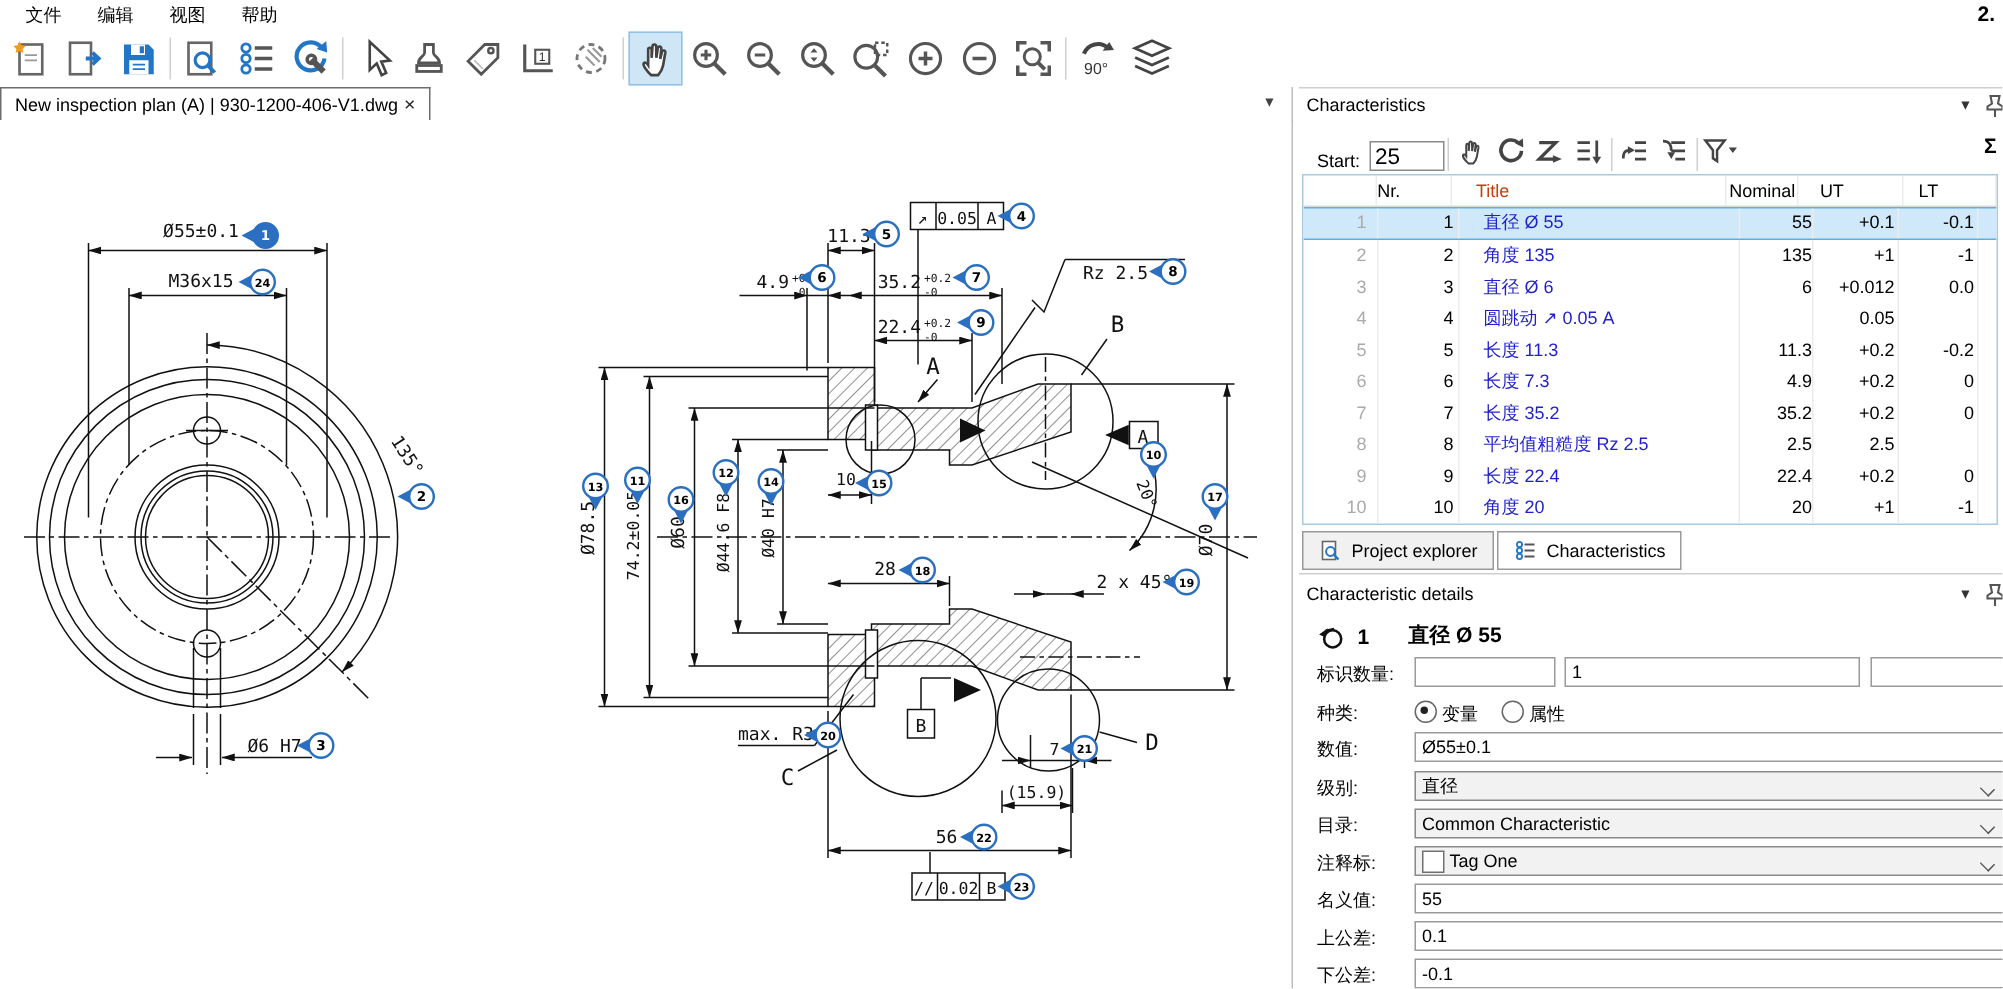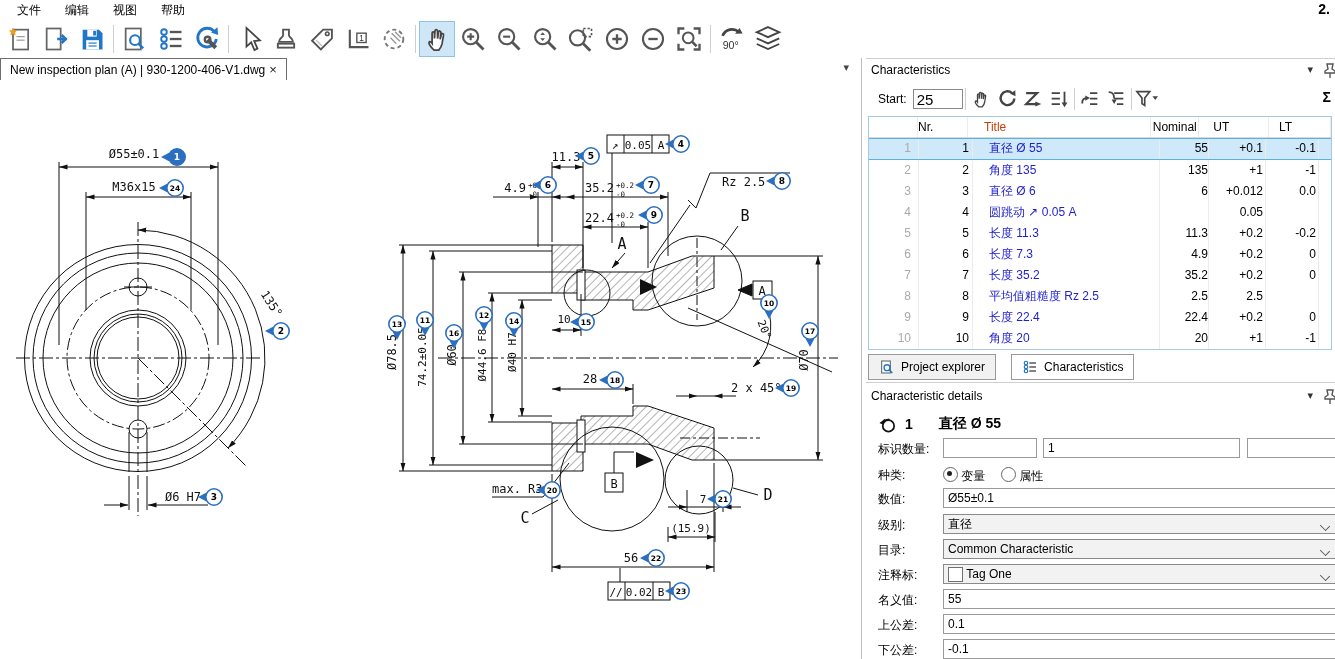--- a/index.html
+++ b/index.html
@@ -21,21 +21,21 @@
   .tab-caret{position:absolute;right:12px;top:3px;color:#444;font-size:11px}
   
   .canvas{position:absolute;top:80px;left:0;width:861px;height:579px;background:#fff}
   .vsplit{position:absolute;left:861px;top:58px;bottom:0;width:1px;background:#bdbdbd}
   
   .rpanel{position:absolute;left:866px;top:58px;width:469px;bottom:0;background:#fff}
   .phead{position:absolute;left:0;right:0;height:24px;border-top:1px solid #cfcfcf}
   .phead .ptitle{position:absolute;left:5px;top:4px}
   .phead .pcaret{position:absolute;right:22px;top:4px;color:#333;font-size:11px}
   .pinicon{position:absolute;right:-2px;top:4px}
-  .startrow{position:absolute;left:0;right:0;top:26px;height:30px;display:flex;align-items:center}
+  .startrow{position:absolute;left:0;right:0;top:26px;height:30px;display:flex;align-items:flex-end}
   .start-label{margin-left:12px}
   .start-input{width:42px;height:18px;border:1px solid #8a8a8a;font-size:15px;padding:0 3px;margin-left:6px}
   .sbtn{width:26px;height:26px;display:flex;align-items:center;justify-content:center}
   .ssep{width:1px;height:22px;background:#cfcfcf;margin:0 2px}
   .sigma{position:absolute;right:4px;top:31px;font-weight:bold;font-size:14px}
   
   .chartable{position:absolute;left:2px;top:58px;width:462px;height:232px;border:1px solid #a9c9e1;overflow:hidden}
   .trow{display:flex;height:21px;line-height:21px}
   .thead{height:20px;line-height:20px;border-bottom:1px solid #d9d9d9}
   .trow.sel{background:#cfe9fb;border-top:1px solid #58b2e6;border-bottom:1px solid #58b2e6;height:20px;line-height:19px}
@@ -44,21 +44,21 @@
   .c-title{width:170px;padding-left:16px;color:#1f1fcb;border-right:1px solid #ececec;white-space:nowrap;overflow:hidden}
   .c-nom{width:48px;text-align:right;border-right:1px solid #ececec}
   .c-ut{width:54px;text-align:right;padding-right:2px;border-right:1px solid #ececec}
   .c-lt{width:50px;text-align:right;padding-right:2px;border-right:1px solid #ececec}
   .thead .c-nr{text-align:left;padding-right:0}
   .thead .c-title{color:#c2410c}
   .thead .c-nom{text-align:center}
   .thead .c-ut{text-align:left;padding-left:14px}
   .thead .c-lt{text-align:left;padding-left:10px}
   
-  .ptabs{position:absolute;left:2px;top:296px;height:26px;display:flex;gap:15px}
+  .ptabs{position:absolute;left:2px;top:296px;height:26px;display:flex;gap:2px}
   .ptab{height:24px;display:flex;align-items:center;gap:6px;padding:0 10px;border:1px solid #9a9a9a;background:#f1f1f1}
   .ptab.active{background:#fff}
   .hsplit2{position:absolute;left:0;right:0;top:324px;height:1px;background:#cfcfcf}
   .dhead{position:absolute;left:0;right:0;top:326px;height:24px}
   .dhead .ptitle{position:absolute;left:5px;top:5px}
   .dhead .pcaret{position:absolute;right:22px;top:5px;color:#333;font-size:11px}
   
   .charline{position:absolute;left:12px;top:354px;height:24px;display:flex;align-items:center;gap:8px}
   .charnr{font-weight:bold;font-size:14px}
   .chartitle{font-weight:bold;font-size:14px;margin-left:18px}

